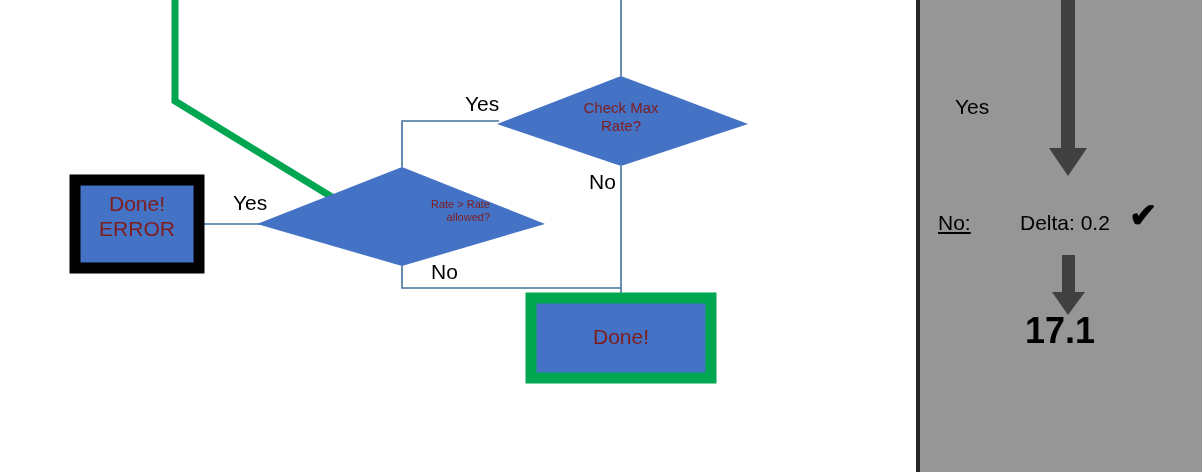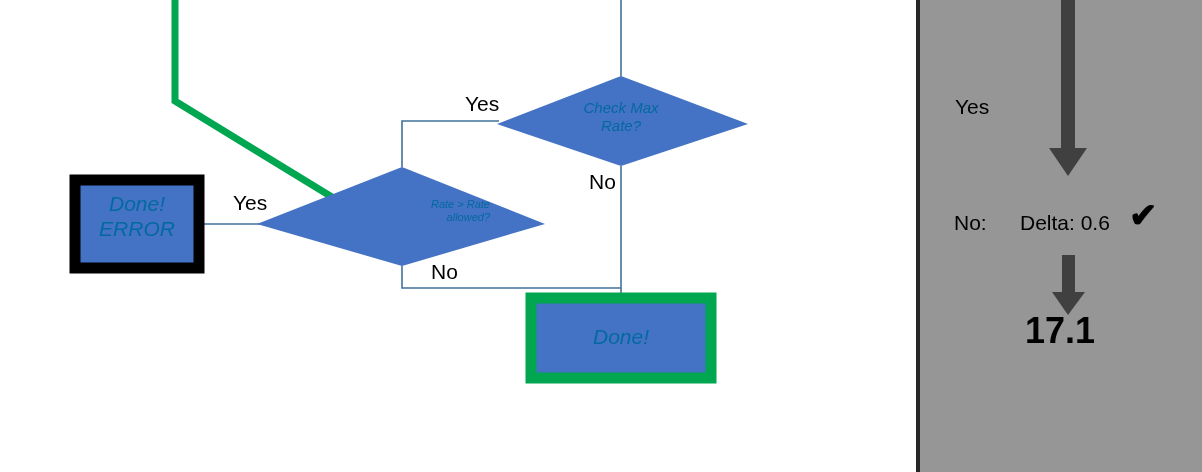--- a/index.html
+++ b/index.html
@@ -19,26 +19,25 @@
   }
   #flow-svg {
     position: absolute;
     left: 0;
     top: 0;
     width: 1202px;
     height: 472px;
   }
   .node-label {
     position: absolute;
-    color: #0369a1;
+    color: #7f1d1d;
     text-align: center;
     line-height: 1.18;
     pointer-events: none;
     white-space: pre-line;
-    font-style: italic;
   }
   .edge-label {
     position: absolute;
     color: #000000;
     font-size: 21px;
     line-height: 1;
   }
   
   #side-panel {
     position: absolute;
@@ -139,22 +138,22 @@
       </g>
 
       <g>
         <rect x="142" y="255" width="13" height="42" fill="#404040"></rect>
         <polygon points="132,292 165,292 148,315" fill="#404040"></polygon>
       </g>
     </svg>
 
     <div class="panel-text" style="left:35px; top:96px;">Yes</div>
 
-    <div class="panel-text" style="left:34px; top:212px;">No:</div>
+    <div class="panel-text" style="left:18px; top:212px;text-decoration:underline;">No:</div>
 
-    <div class="panel-text" style="left:100px; top:212px;">Delta: 0.6</div>
+    <div class="panel-text" style="left:100px; top:212px;">Delta: 0.2</div>
 
     <div id="panel-check" style="left:209px; top:198px;">✔</div>
 
     <div id="panel-value" style="left:105px; top:313px;">17.1</div>
   </div>
 
 </div>
 
 </body></html>

